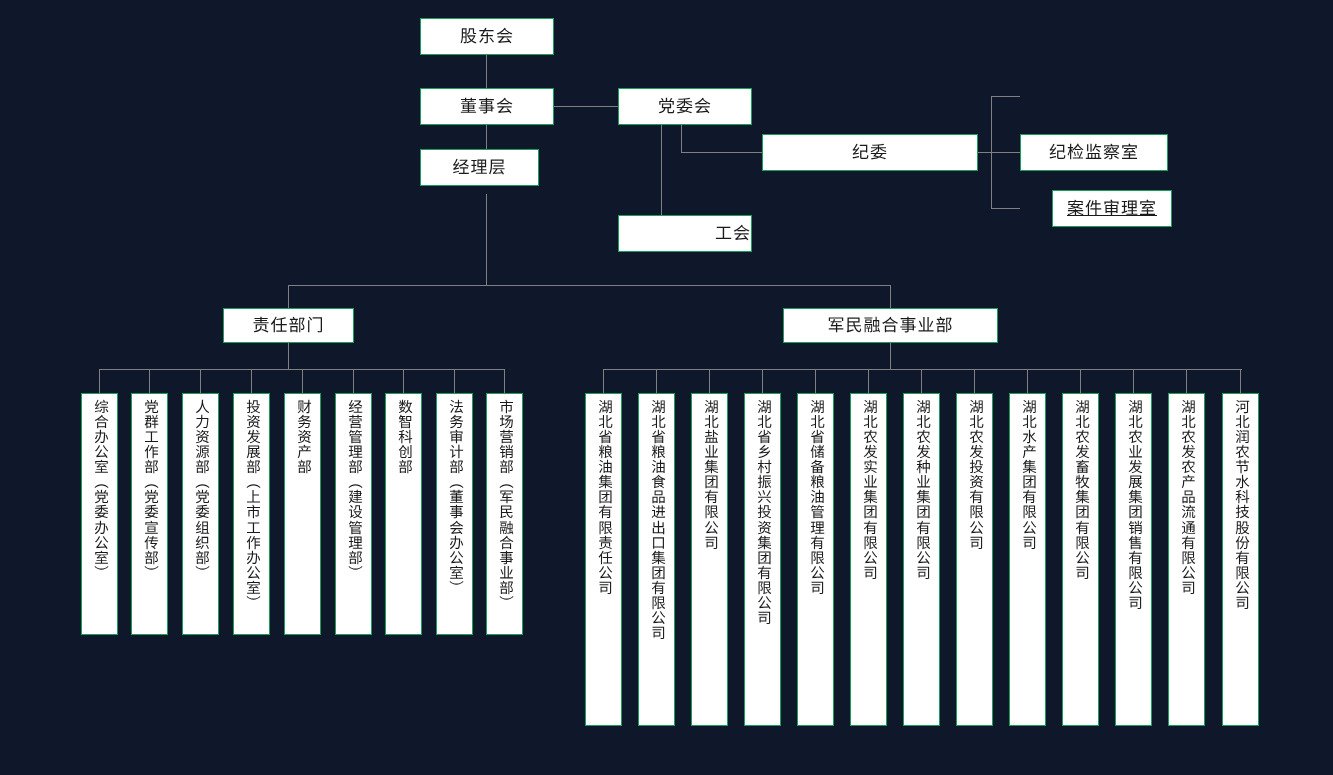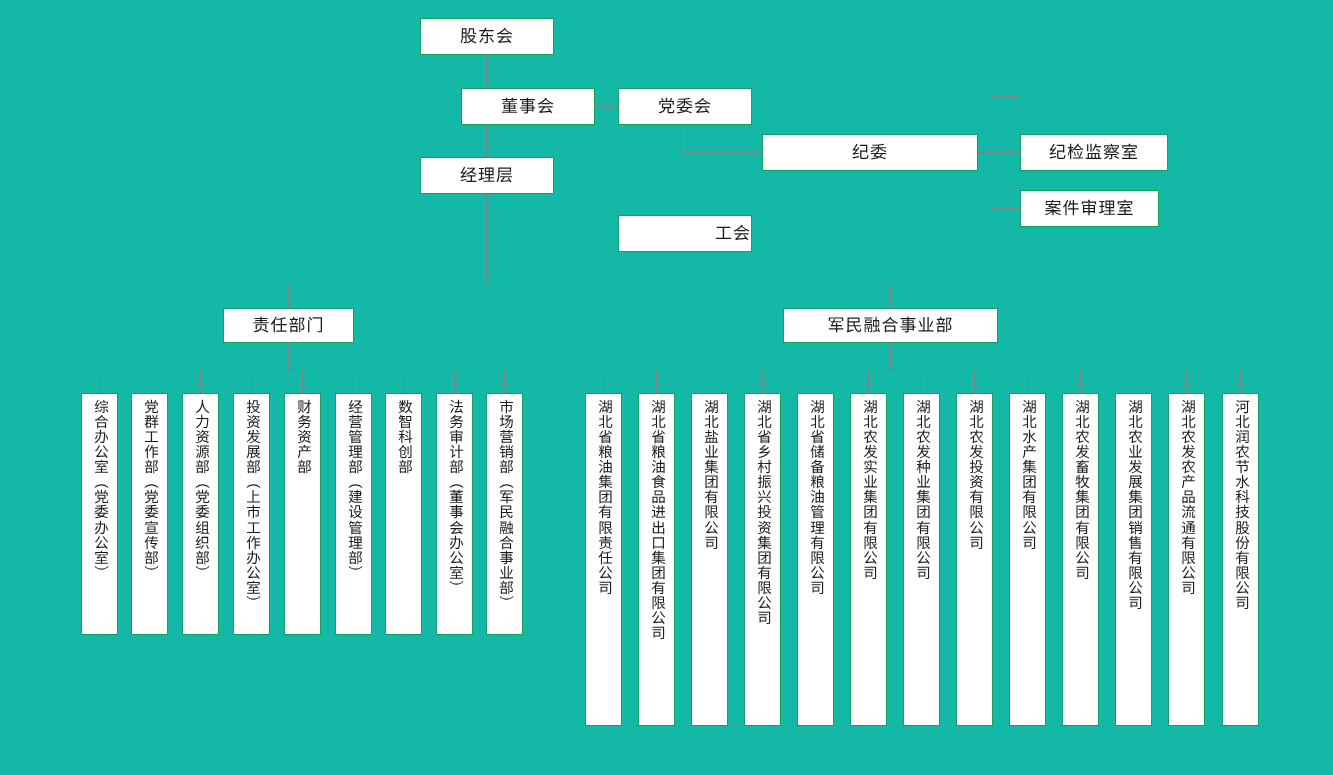--- a/index.html
+++ b/index.html
@@ -9,21 +9,21 @@
     background: #ffffff;
   }
   body {
     font-family: "Liberation Sans", "DejaVu Sans", sans-serif;
     color: #1a1a1a;
   }
   #chart {
     position: relative;
     width: 1333px;
     height: 775px;
-    background: #14b8a6;
+    background: #0f172a;
     overflow: hidden;
   }
   
   .node {
     position: absolute;
     box-sizing: border-box;
     border: 1.6px solid #17a05a;
     background: #ffffff;
     z-index: 3;
   }
@@ -62,44 +62,44 @@
 </style>
 </head>
 <body>
 
 <div id="chart">
 
   <div class="node horiz" style="left:420px; top:18px; width:134px; height:37px;">
     <span>股东会</span>
   </div>
 
-  <div class="node horiz" style="left:420px; top:88px; width:134px; height:37px;margin-left:41px;">
+  <div class="node horiz" style="left:420px; top:88px; width:134px; height:37px;">
     <span>董事会</span>
   </div>
 
-  <div class="node horiz" style="left:420px; top:157px; width:134px; height:37px;text-align:right;">
+  <div class="node horiz" style="left:420px; top:149px; width:119px; height:37px;text-align:right;">
     <span>经理层</span>
   </div>
 
   <div class="node horiz" style="left:618px; top:88px; width:134px; height:37px;font-family:Liberation Serif, serif;">
     <span>党委会</span>
   </div>
 
   <div class="node horiz" style="left:618px; top:215px; width:134px; height:37px;justify-content:flex-end;">
     <span>工会</span>
   </div>
 
   <div class="node horiz" style="left:762px; top:134px; width:216px; height:37px;">
     <span>纪委</span>
   </div>
 
   <div class="node horiz" style="left:1020px; top:134px; width:148px; height:37px;">
     <span>纪检监察室</span>
   </div>
-  <div class="node horiz" style="left:1020px; top:190px; width:139px; height:37px;">
+  <div class="node horiz" style="left:1052px; top:190px; width:120px; height:37px;text-decoration:underline;">
     <span>案件审理室</span>
   </div>
 
   <div class="node horiz" style="left:223px; top:308px; width:131px; height:35px;">
     <span>责任部门</span>
   </div>
 
   <div class="node horiz" style="left:783px; top:308px; width:215px; height:35px;">
     <span>军民融合事业部</span>
   </div>

